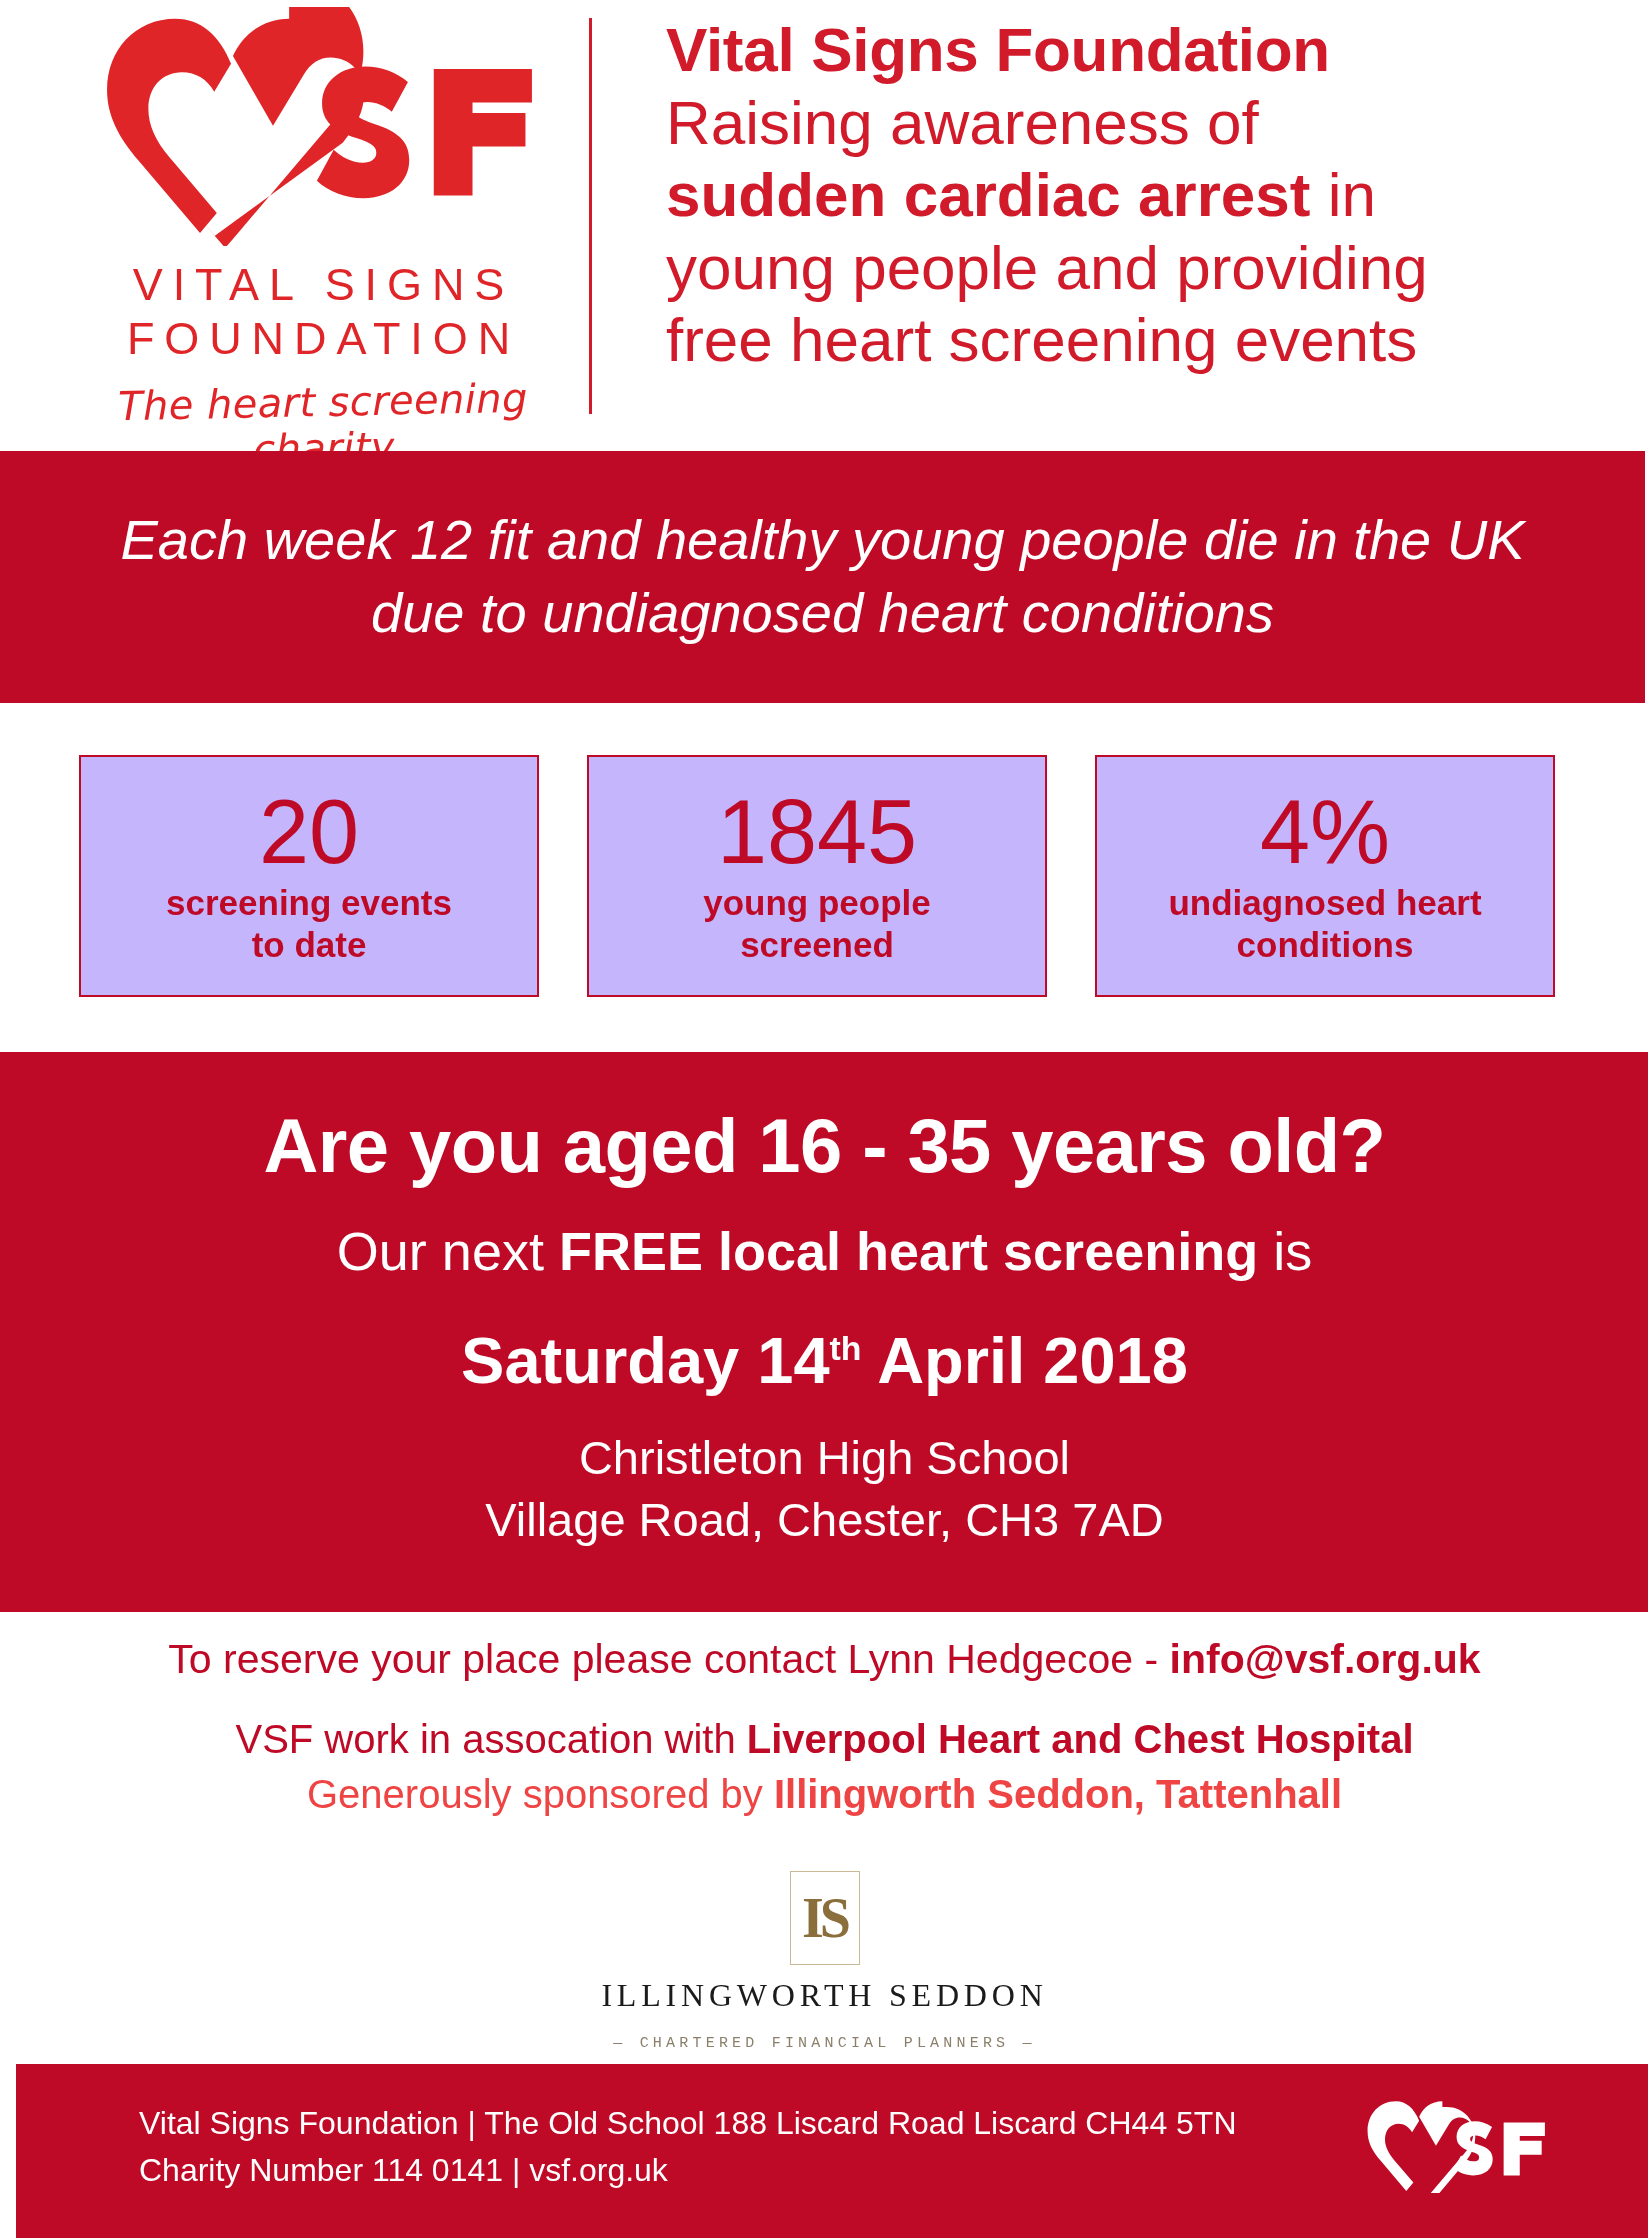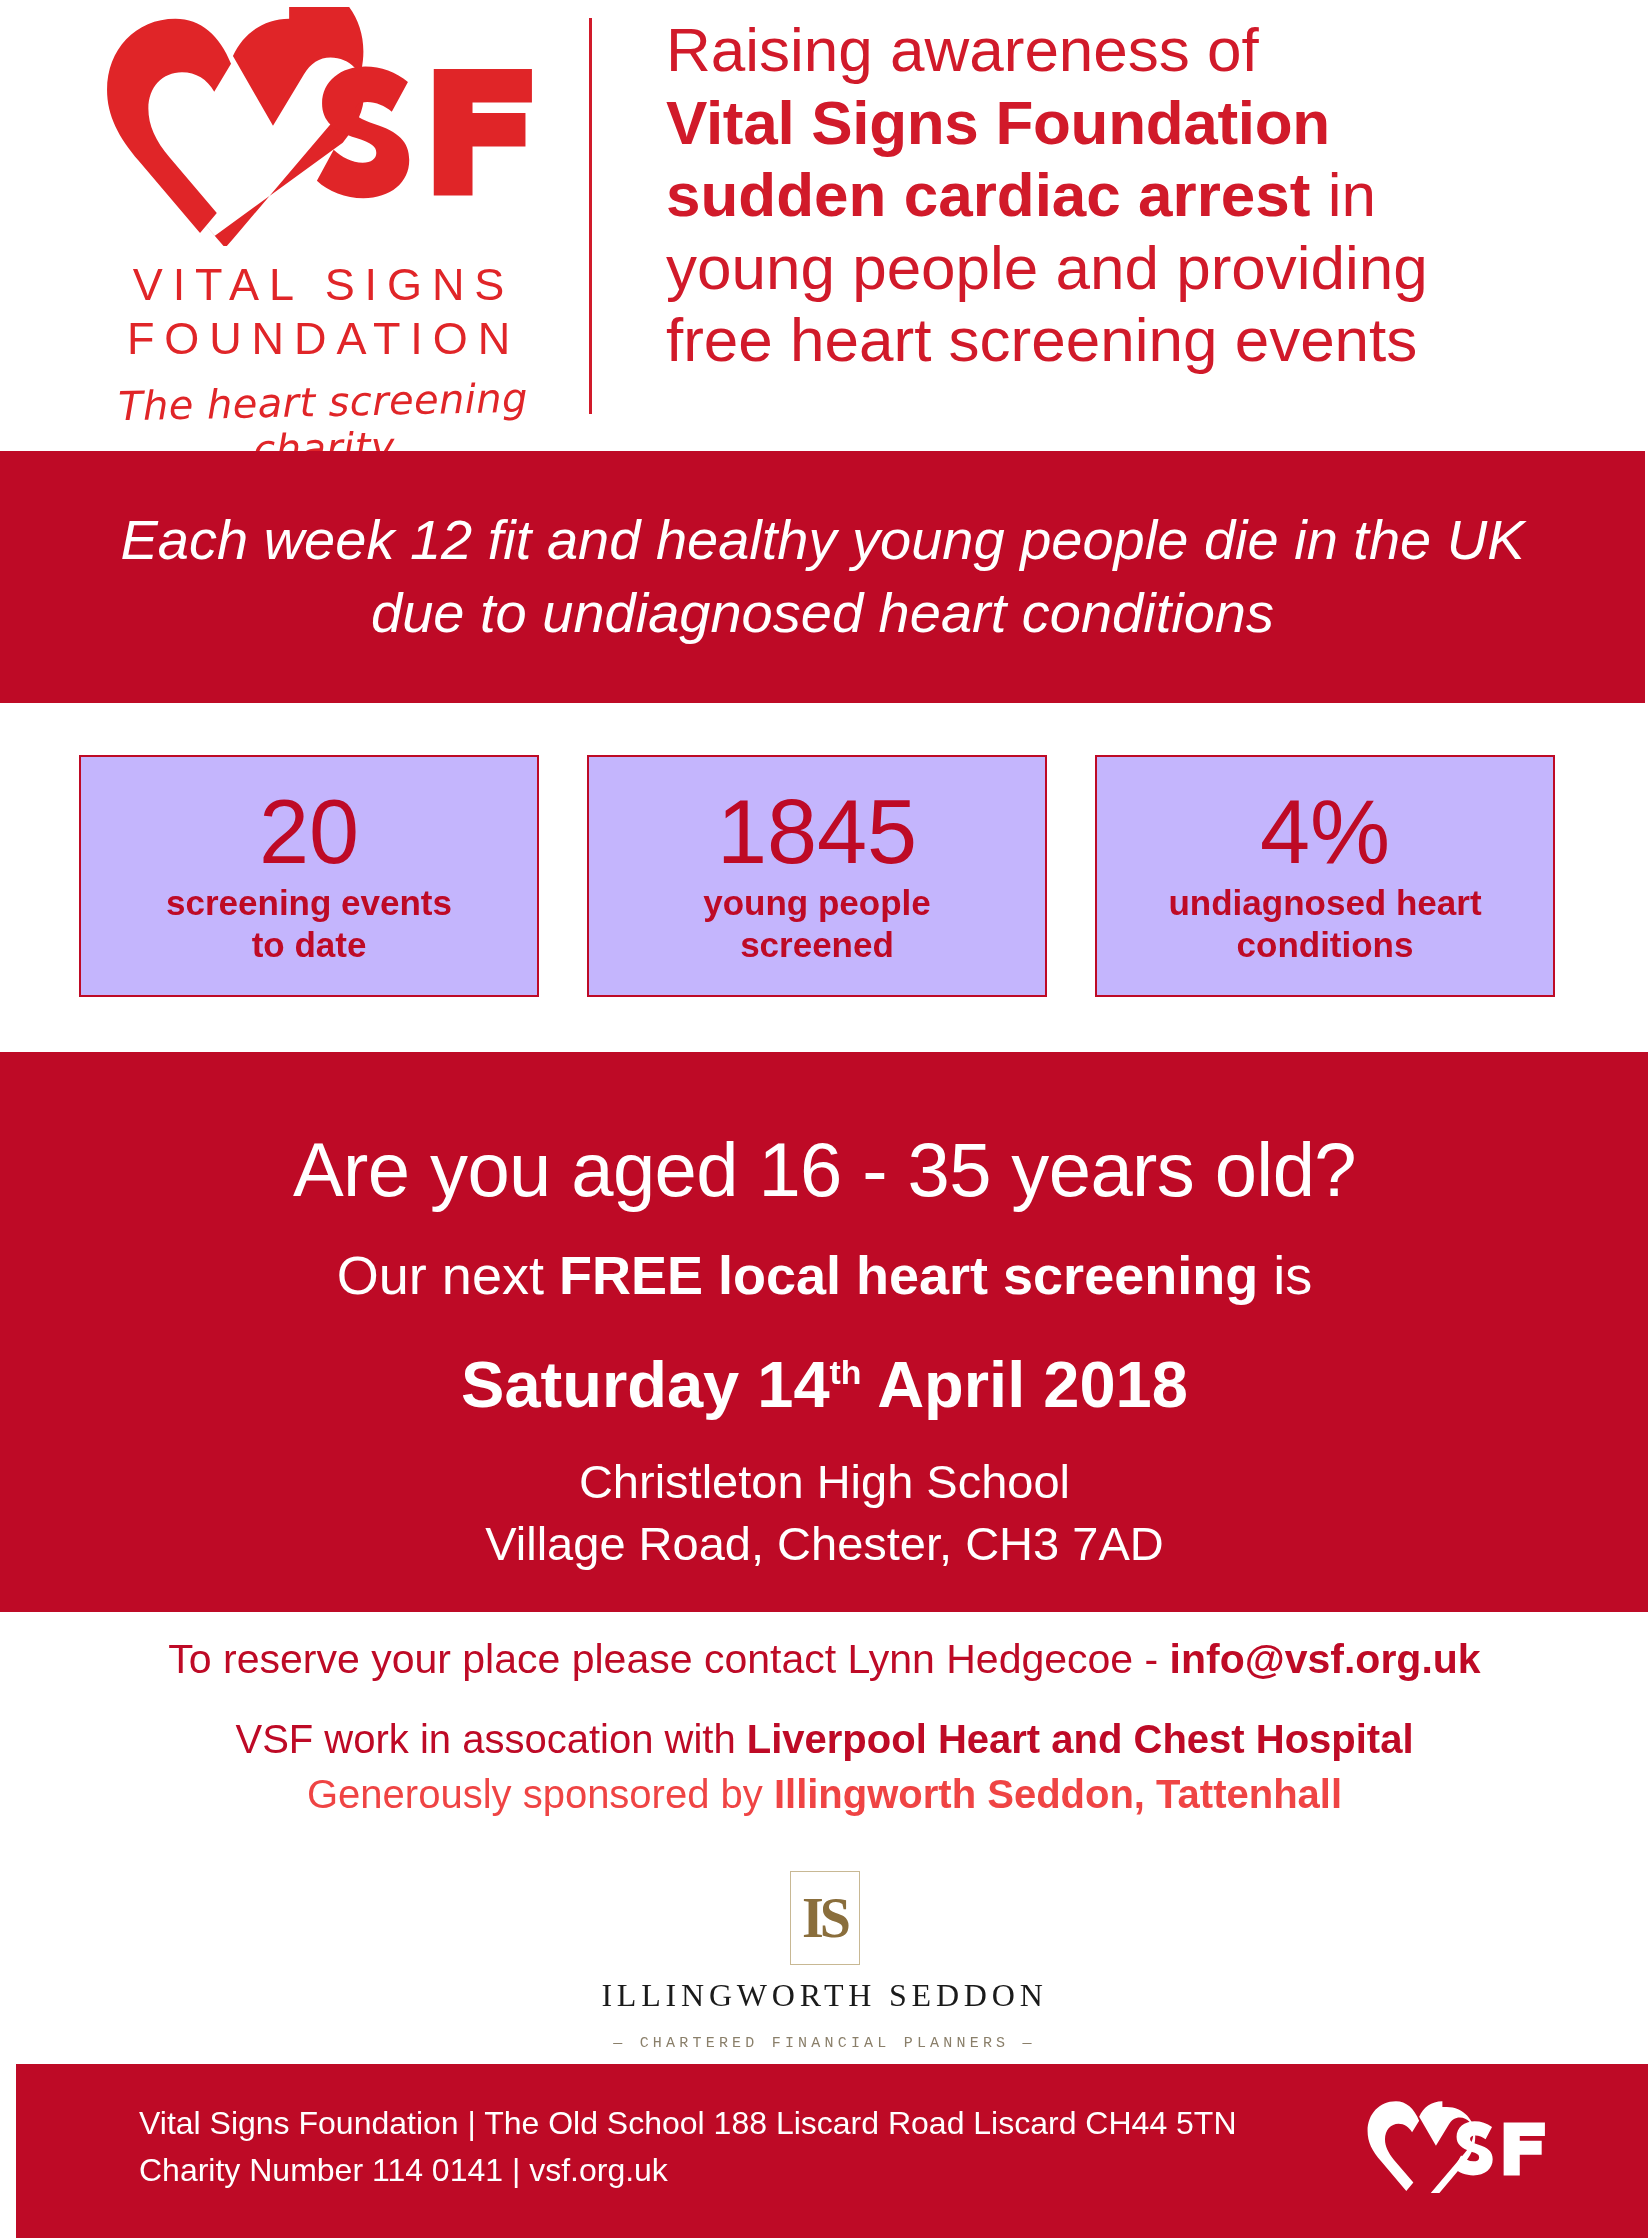--- a/index.html
+++ b/index.html
@@ -68,22 +68,22 @@
     color:#BE0A26; font-size:35px; font-weight:700; line-height:1.18;
     text-align:center;
   }
 
   
   .cta {
     position:absolute; left:0; top:1052px; width:1649px; height:560px;
     background:#BE0A26; color:#ffffff; text-align:center;
   }
   .cta-h1 {
-    font-size:76px; font-weight:400; letter-spacing:-0.6px;
-    padding-top:76px; line-height:1.1;
+    font-size:76px; font-weight:700; letter-spacing:-0.6px;
+    padding-top:52px; line-height:1.1;
   }
   .cta-h2 {
     font-size:54px; font-weight:300; margin-top:32px; line-height:1.15;
   }
   .cta-h2 b { font-weight:700; }
   .cta-date {
     font-size:65px; font-weight:700; margin-top:43px; line-height:1.1;
   }
   .cta-date sup { font-size:0.52em; vertical-align:super; font-weight:700;margin-top:18px; }
   .cta-venue {
@@ -151,22 +151,22 @@
         </svg>
       </div>
       <div class="logo-word1">VITAL SIGNS</div>
       <div class="logo-word2">FOUNDATION</div>
       <div class="logo-tag">The heart screening charity</div>
     </div>
 
     <div class="header-divider"></div>
 
     <div class="header-text">
+      <div class="ht-line ht-title">Vital Signs Foundation</div>
       <div class="ht-line ht-sub">Raising awareness of</div>
-      <div class="ht-line ht-title">Vital Signs Foundation</div>
       <div class="ht-line ht-sub"><b>sudden cardiac arrest</b><span> in</span></div>
       <div class="ht-line ht-sub">young people and providing</div>
       <div class="ht-line ht-sub">free heart screening events</div>
     </div>
   </div>
 
   <div class="banner">
     <div class="banner-text">
       <div>Each week 12 fit and healthy young people die in the UK</div>
       <div>due to undiagnosed heart conditions</div>

